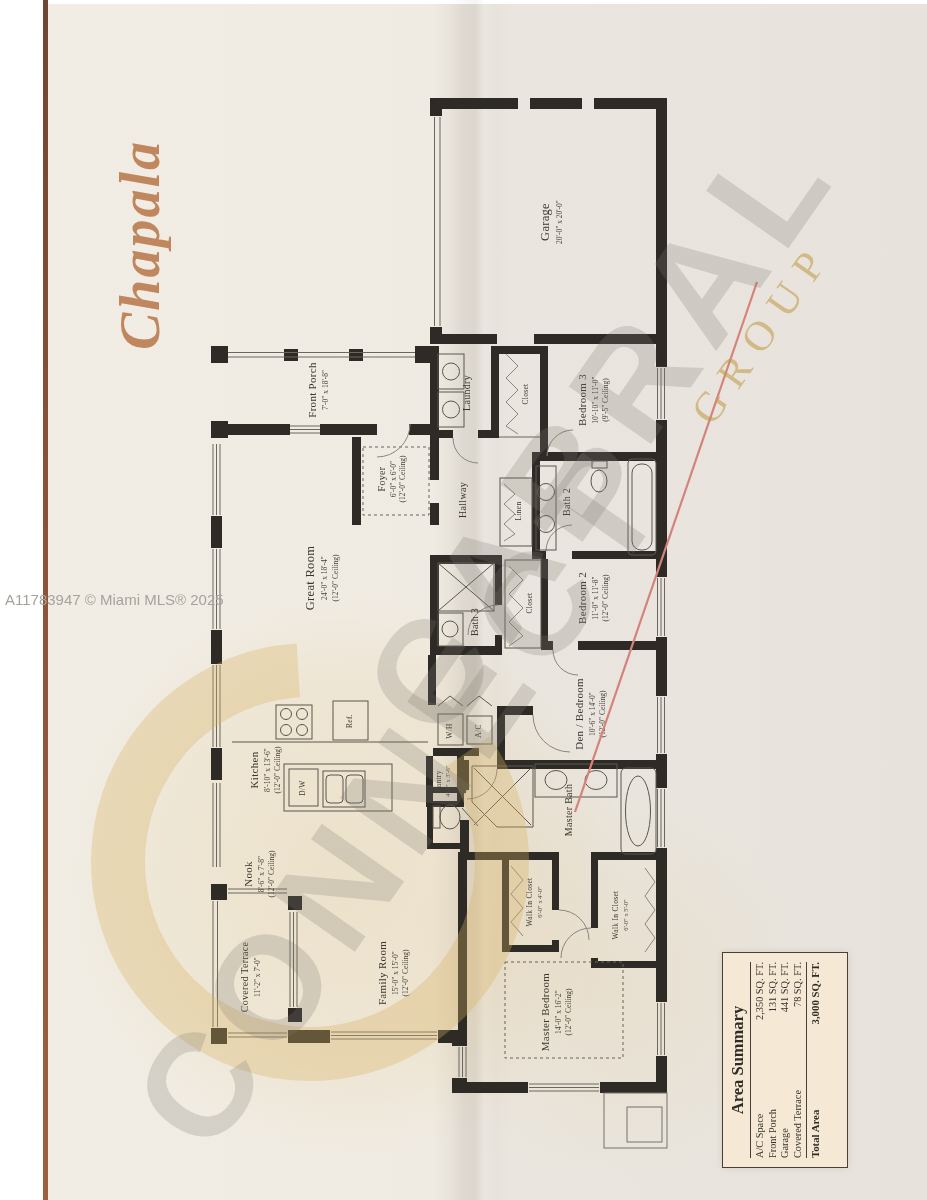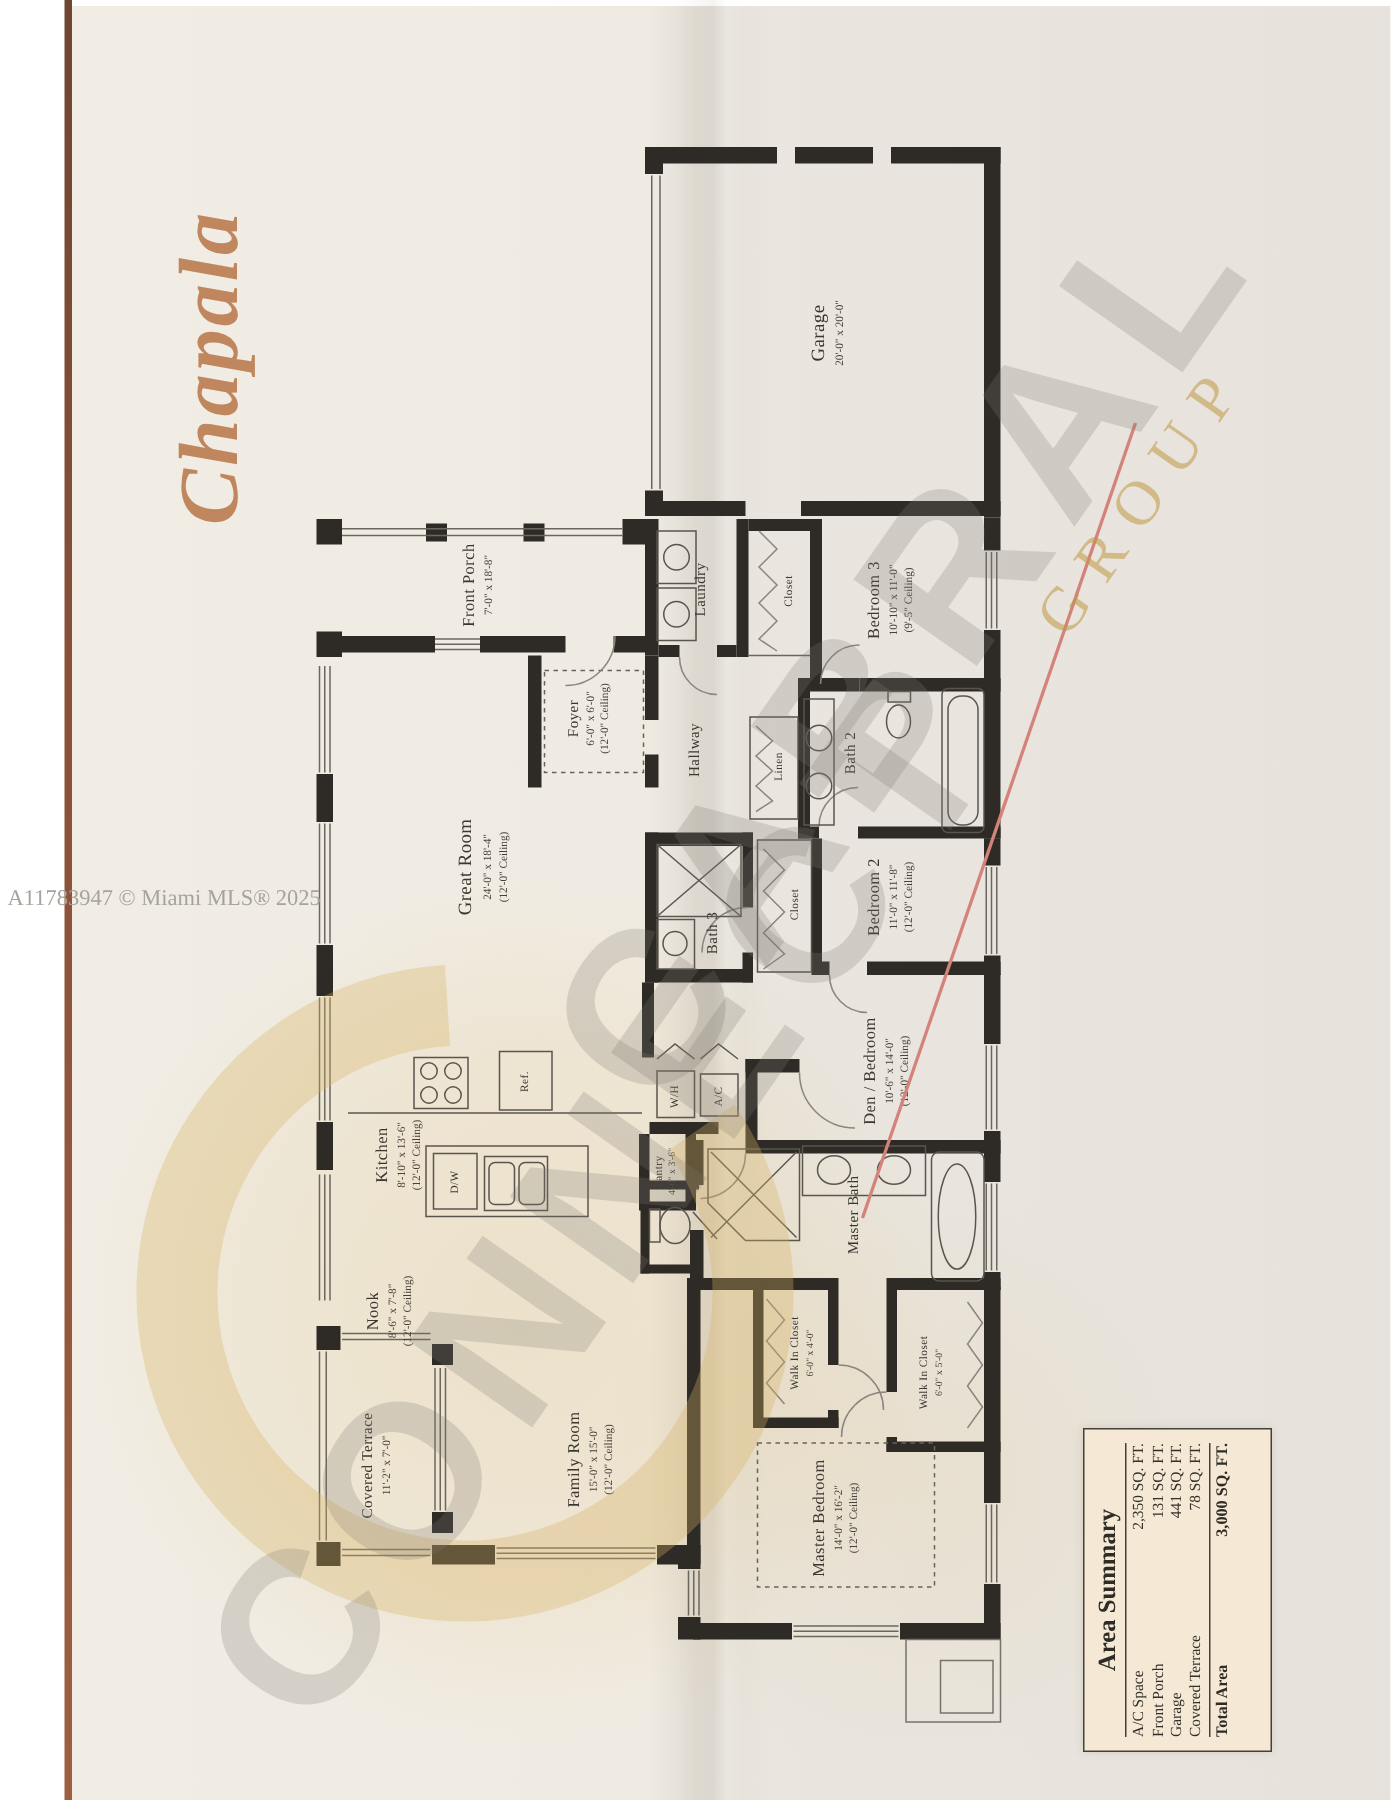--- a/index.html
+++ b/index.html
@@ -13,21 +13,21 @@
          background:linear-gradient(90deg,rgba(0,0,0,0) 0%,rgba(110,100,85,0.07) 55%,rgba(255,255,255,0.18) 75%,rgba(0,0,0,0) 100%);}
   .blob{position:absolute;border-radius:50%;pointer-events:none;}
   .blob1{left:60px;top:590px;width:570px;height:570px;
          background:radial-gradient(circle,rgba(220,184,104,0.20) 0%,rgba(220,184,104,0.12) 45%,rgba(220,184,104,0) 70%);}
   .blob2{left:390px;top:770px;width:430px;height:430px;
          background:radial-gradient(circle,rgba(224,190,120,0.16) 0%,rgba(224,190,120,0) 68%);}
   .script-title{position:absolute;left:-20px;top:213px;width:320px;height:64px;
          transform:rotate(-90deg);text-align:center;line-height:64px;
          font-family:"Liberation Serif",serif;font-style:italic;font-weight:bold;
          font-size:56px;color:#c0875f;letter-spacing:2px;}
-  .mls-credit{position:absolute;left:5px;top:591px;font-family:Liberation Serif, serif;
+  .mls-credit{position:absolute;left:5px;top:591px;font-family:Liberation Sans, sans-serif;
          font-size:15px;color:#a6a39d;z-index:9;white-space:nowrap;}
   .wm-word{position:absolute;font-family:"Liberation Sans","DejaVu Sans",sans-serif;font-weight:bold;
          text-align:center;pointer-events:none;white-space:nowrap;}
   .wm-connect{left:-100px;top:715px;width:1000px;height:170px;line-height:170px;
          font-size:146px;letter-spacing:12px;color:rgba(125,121,114,0.24);transform:rotate(-55deg);}
   .wm-cabral{left:150px;top:345px;width:900px;height:170px;line-height:170px;
          font-size:146px;letter-spacing:14px;color:rgba(125,121,114,0.24);transform:rotate(-55deg);}
   .wm-group{left:562px;top:302px;width:400px;height:60px;line-height:60px;
          font-family:"Liberation Serif",serif;font-weight:normal;
          font-size:42px;letter-spacing:14px;color:rgba(192,152,66,0.55);transform:rotate(-55deg);}

